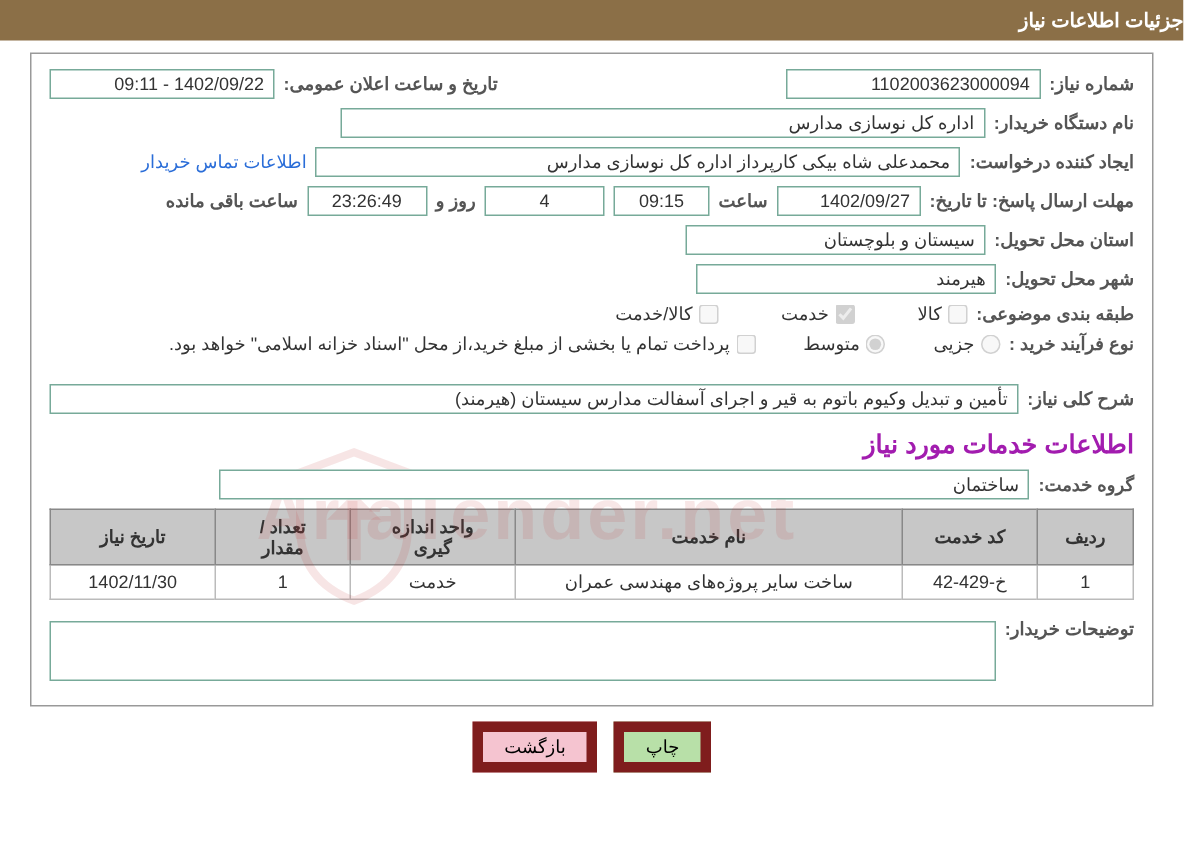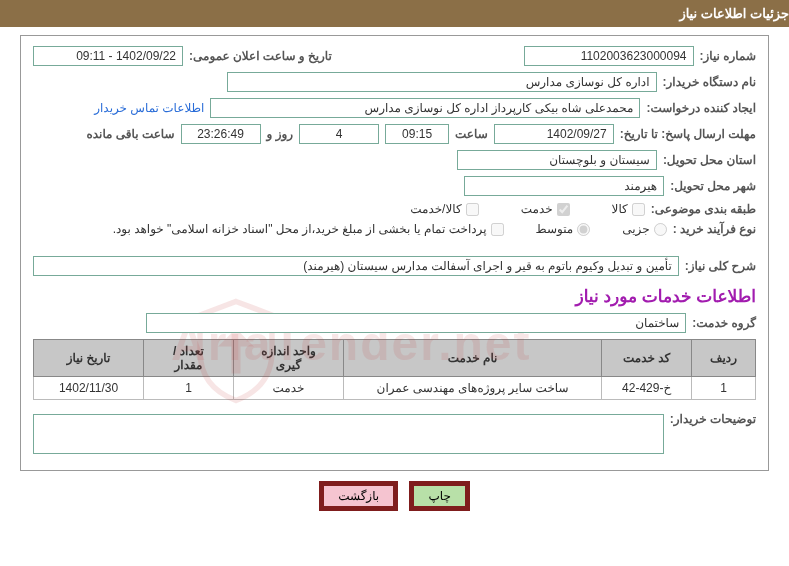--- a/index.html
+++ b/index.html
@@ -14,21 +14,21 @@
 .field-wide { flex: 1; }
 .checkbox-g { display: inline-flex; align-items: center; gap: 4px; }
 .checkbox-g input { width: 13px; height: 13px; }
 .link { color: #2a6dd8; cursor: pointer; }
 .section-title { font-weight: bold; color: #a21caf; margin: 10px 0 6px; font-size: 17px; }
 table { border-collapse: collapse; width: 100%; margin-top: 4px; }
 th { background: #c7c7c7; border: 1px solid #888; padding: 4px 18px; font-weight: bold; font-size: 12px; }
 td { border: 1px solid #bbb; padding: 4px 6px; text-align: center; background: #fff; }
 .desc-box { border: 1px solid #7a9; min-height: 40px; width: 100%; padding: 4px; margin-top: 2px; }
 .btns { text-align: center; margin: 10px 0 20px; }
-.btn { border: 5px solid #7f1d1d; padding: 3px 14px; margin: 0 4px; font-family: inherit; font-size: 12px; cursor: pointer; }
+.btn { border: 7px solid #7f1d1d; padding: 3px 14px; margin: 0 4px; font-family: inherit; font-size: 12px; cursor: pointer; }
 .btn-green { background: #b8e0a8; }
 .btn-pink { background: #f5c4d0; }
 .space { flex: 1; }
 </style>
 </head>
 <body>
 
 <div class="header-bar">
   <span>جزئیات اطلاعات نیاز</span>
 </div>
@@ -55,21 +55,21 @@
   </div>
 
   <div class="row">
     <span class="label">ایجاد کننده درخواست:</span>
     <span class="field field-wide" style="max-width:430px">محمدعلی شاه بیکی کارپرداز اداره کل نوسازی مدارس</span>
     <span class="link">اطلاعات تماس خریدار</span>
   </div>
 
   <div class="row">
     <span class="label">مهلت ارسال پاسخ: تا تاریخ:</span>
-    <span class="field" style="width:120px">1402/09/27</span>
+    <span class="field" style="width:96px">1402/09/27</span>
     <span class="label">ساعت</span>
     <span class="field" style="width:64px;text-align:center;justify-content:center">09:15</span>
     <span class="field" style="width:80px;text-align:center;justify-content:center">4</span>
     <span class="label">روز و</span>
     <span class="field" style="width:80px;text-align:center;justify-content:center">23:26:49</span>
     <span class="label">ساعت باقی مانده</span>
   </div>
 
   <div class="row">
     <span class="label">استان محل تحویل:</span>

